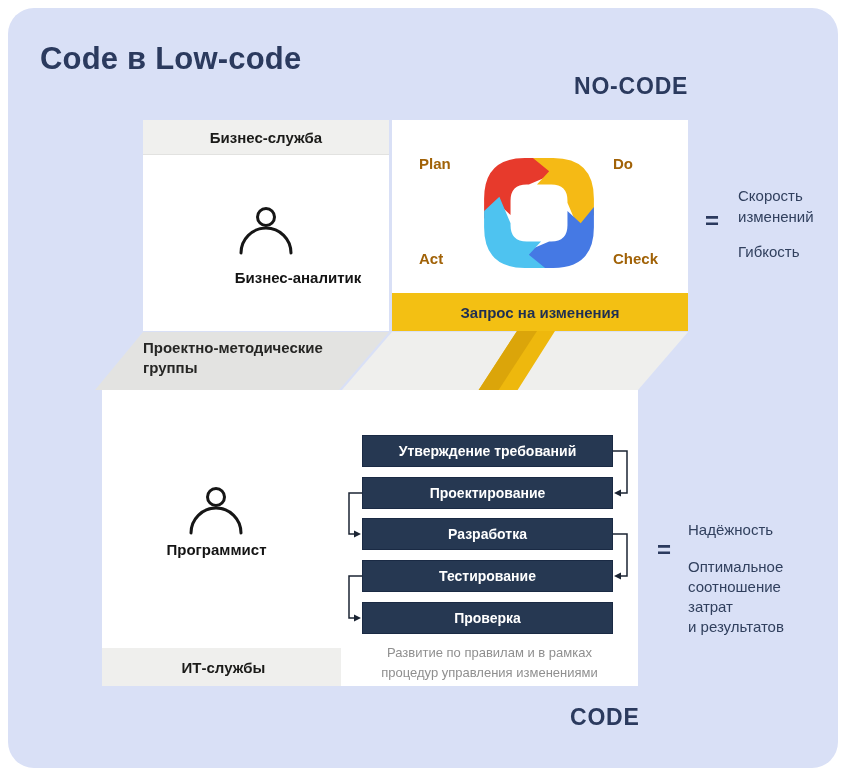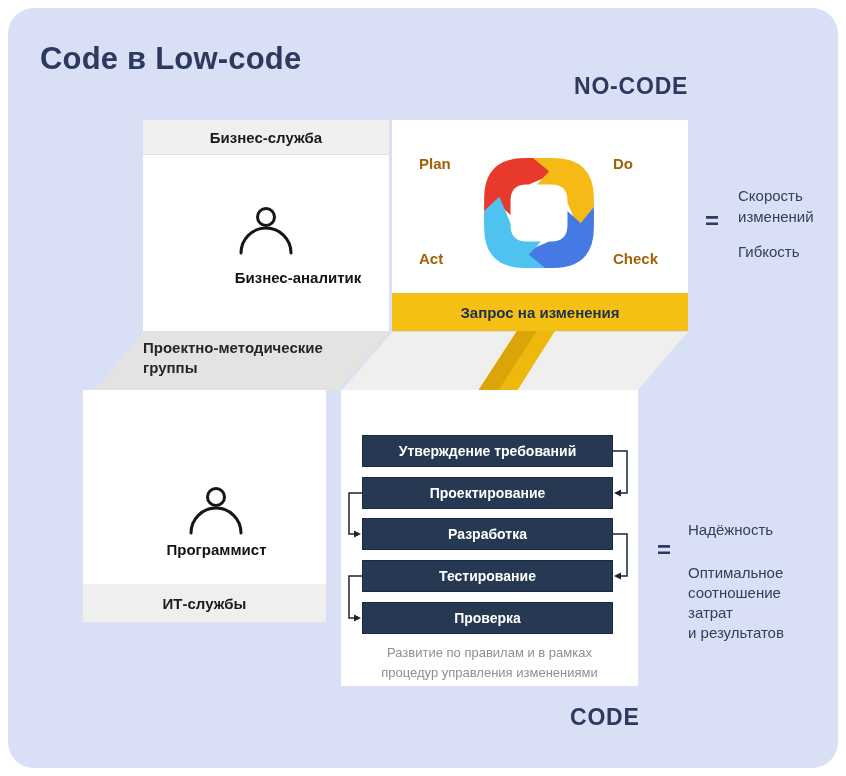--- a/index.html
+++ b/index.html
@@ -23,21 +23,21 @@
   .flow-box{position:absolute;left:21px;width:249px;height:30px;background:#263852;border:1px solid #1a2a44;
             display:flex;align-items:center;justify-content:center;
             color:#ffffff;font-size:14px;font-weight:600;}
   .flow-caption{position:absolute;left:0;top:253px;width:297px;text-align:center;
                 font-size:13px;color:#8f8f8f;line-height:20px;font-weight:400;}
   .equals{font-size:24px;font-weight:700;color:#2b3a5e;line-height:26px;}
   .note{font-size:15px;color:#31405e;font-weight:500;}
   .note .ln{line-height:21px;}
   .note .gap{margin-top:14px;}
   .note2 .ln{line-height:20px;}
-  .note2 .gap{margin-top:23px;}
+  .note2 .gap{margin-top:17px;}
   .footer-band{position:absolute;left:0;bottom:0;width:100%;height:38px;background:#efefed;
                display:flex;align-items:center;justify-content:center;
                font-size:15px;font-weight:600;color:#1b1b19;}
   svg{display:block;}
   .overlay{position:absolute;left:0;top:0;pointer-events:none;}
 </style>
 </head>
 <body>
 
 <div class="stage">
@@ -78,21 +78,21 @@
     <polygon points="143,332 389,332 339,390 95,390" fill="#e3e3e1"></polygon>
     <polygon points="392,332 688,332 638,390 342,390" fill="#efefed"></polygon>
     <path d="M517 331 L555 331 L517 391 L517 403 L533 403 L497 425 L462 403 L478 403 L478 391 Z" fill="#eeb80d"></path>
     <polygon points="517,331 537,331 498,391 478,391" fill="#dba50a"></polygon>
   </svg>
   <div class="abs band-label">
     <div>Проектно-методические</div>
     <div>группы</div>
   </div>
 
-  <div class="panel" style="left:83px;top:390px;width:243px;height:232px;">
+  <div class="panel" style="left:102px;top:390px;width:243px;height:296px;">
     <div class="footer-band">ИТ-службы</div>
   </div>
   <svg class="abs" style="left:188px;top:486px;" width="56" height="50" viewBox="0 0 56 50">
     <circle cx="28" cy="11" r="8.5" fill="none" stroke="#161616" stroke-width="3"></circle>
     <path d="M3 47 a25 25 0 0 1 50 0" fill="none" stroke="#161616" stroke-width="3" stroke-linecap="round"></path>
   </svg>
   <div class="role-label" style="left:95px;top:541px;width:243px;">Программист</div>
 
   <div class="panel" style="left:341px;top:390px;width:297px;height:296px;">
     <svg class="overlay" width="297" height="296" viewBox="0 0 297 296">

